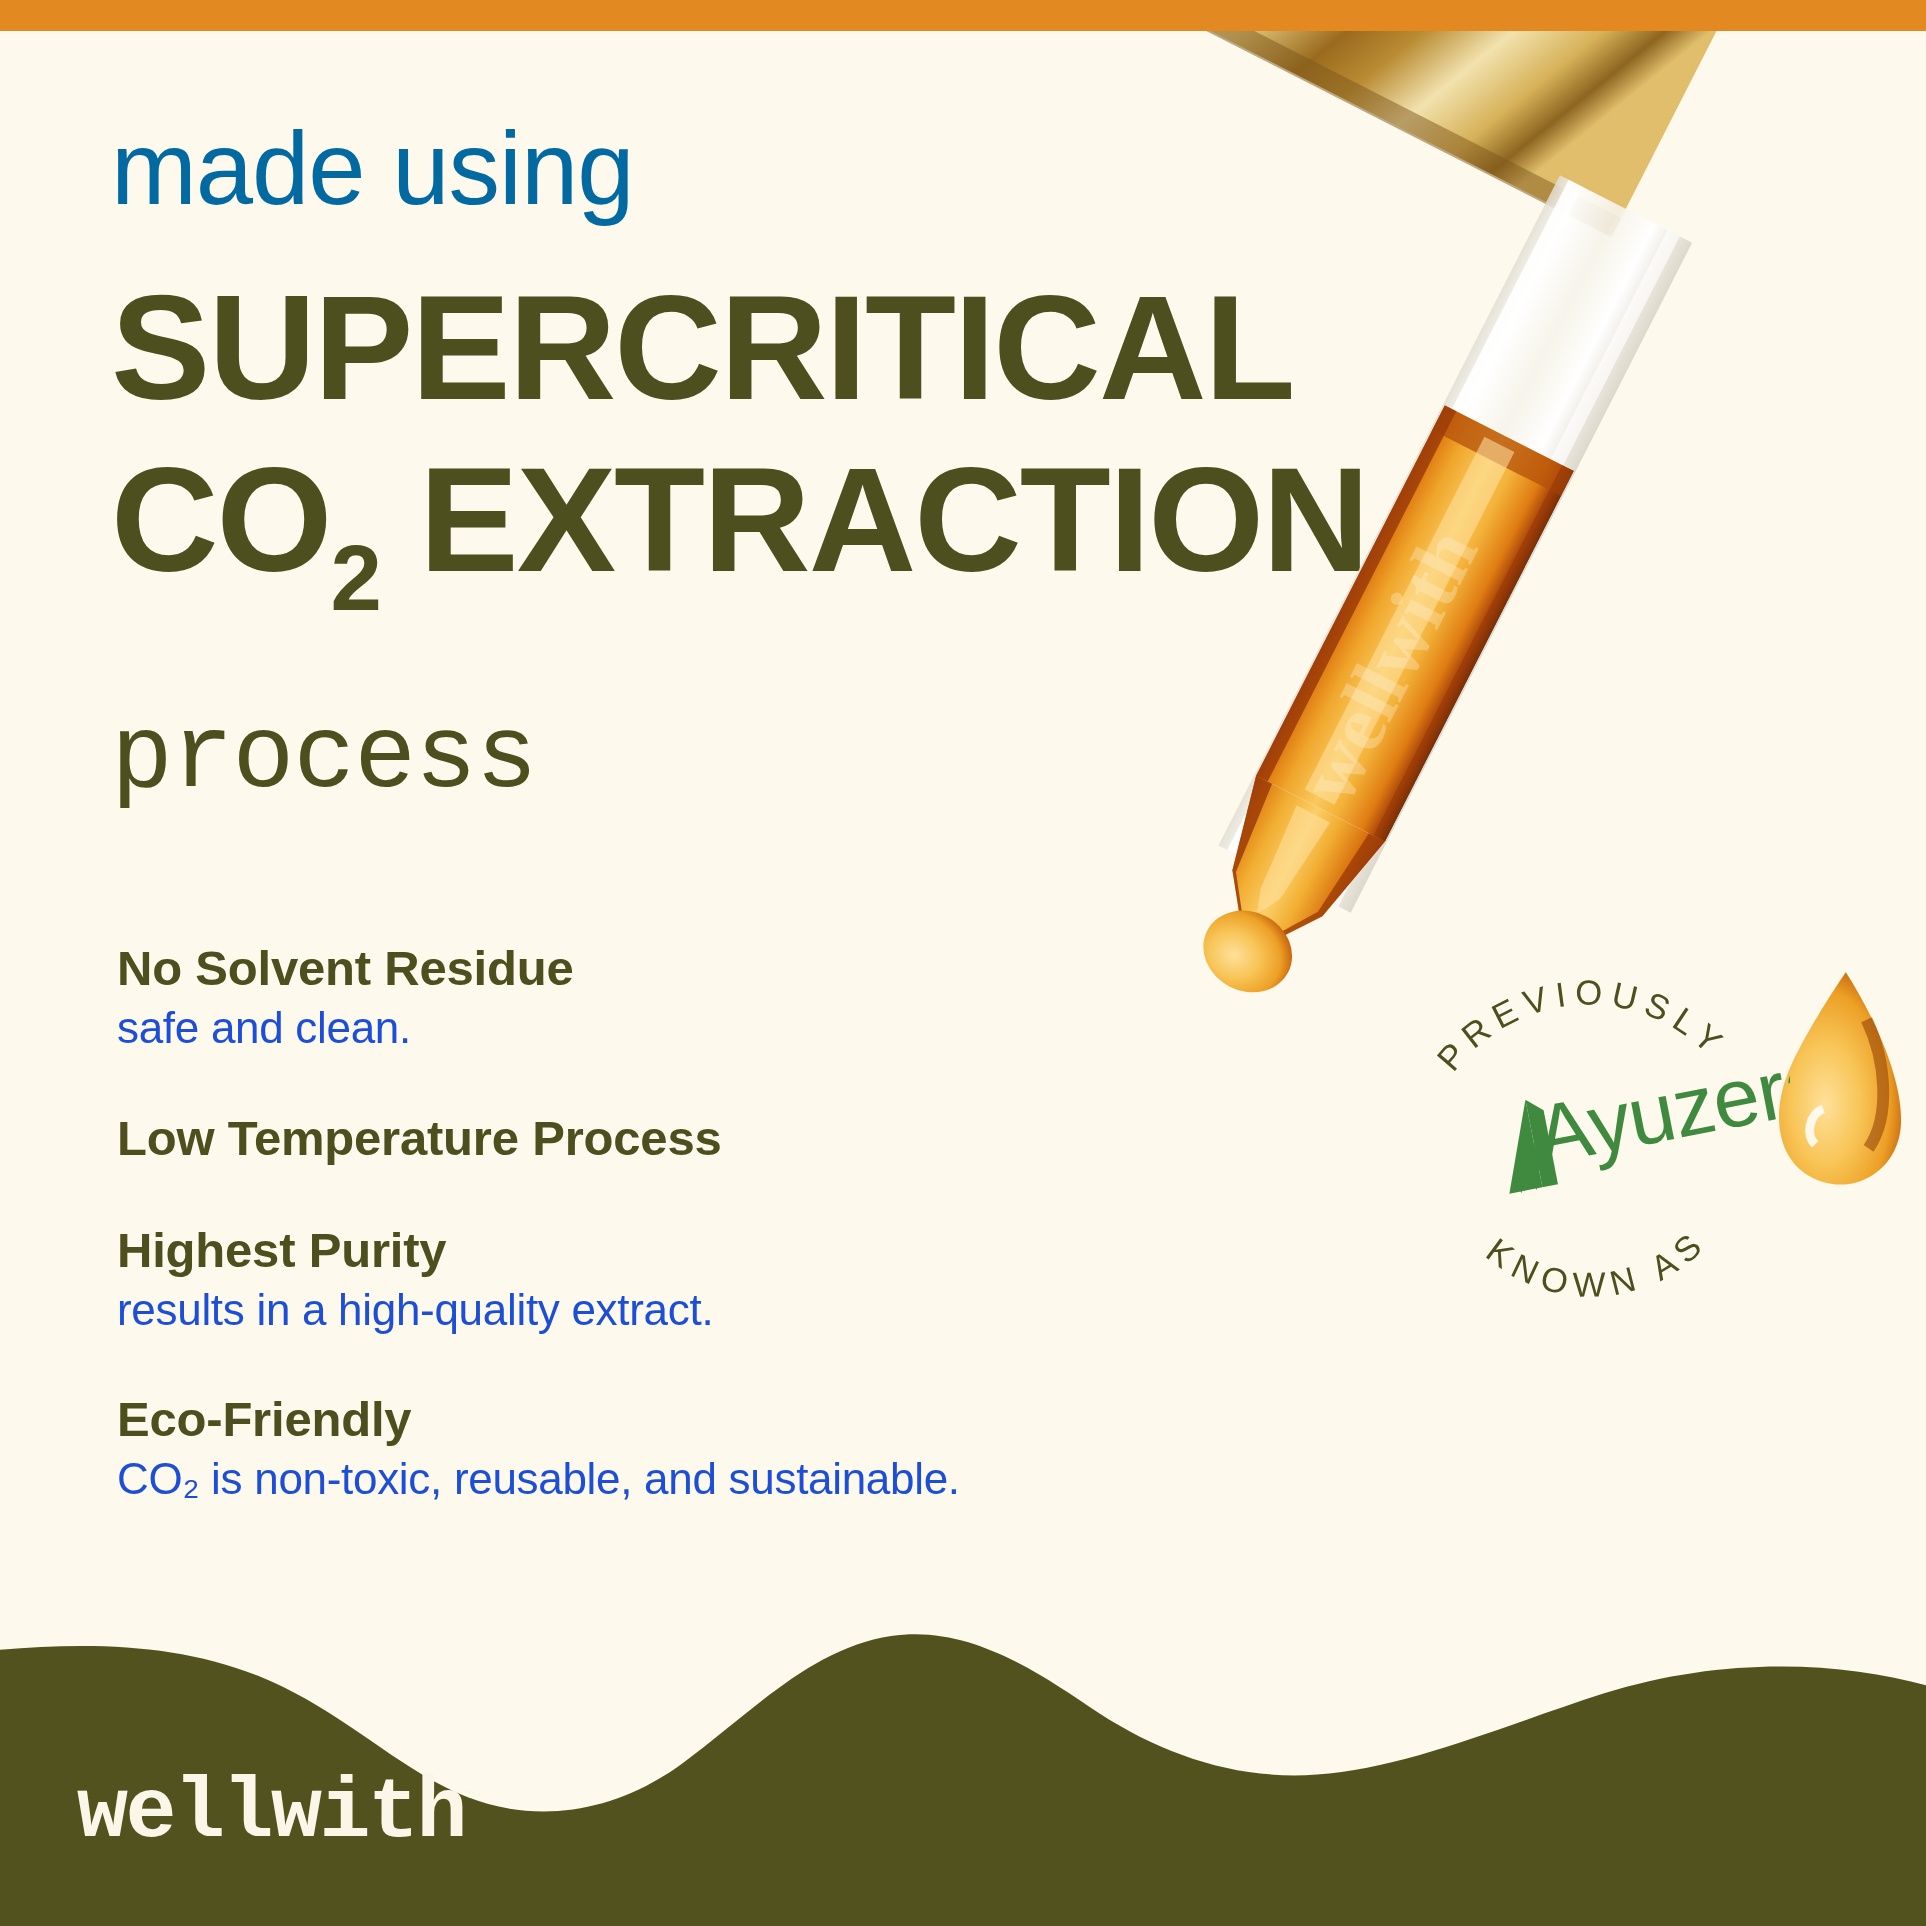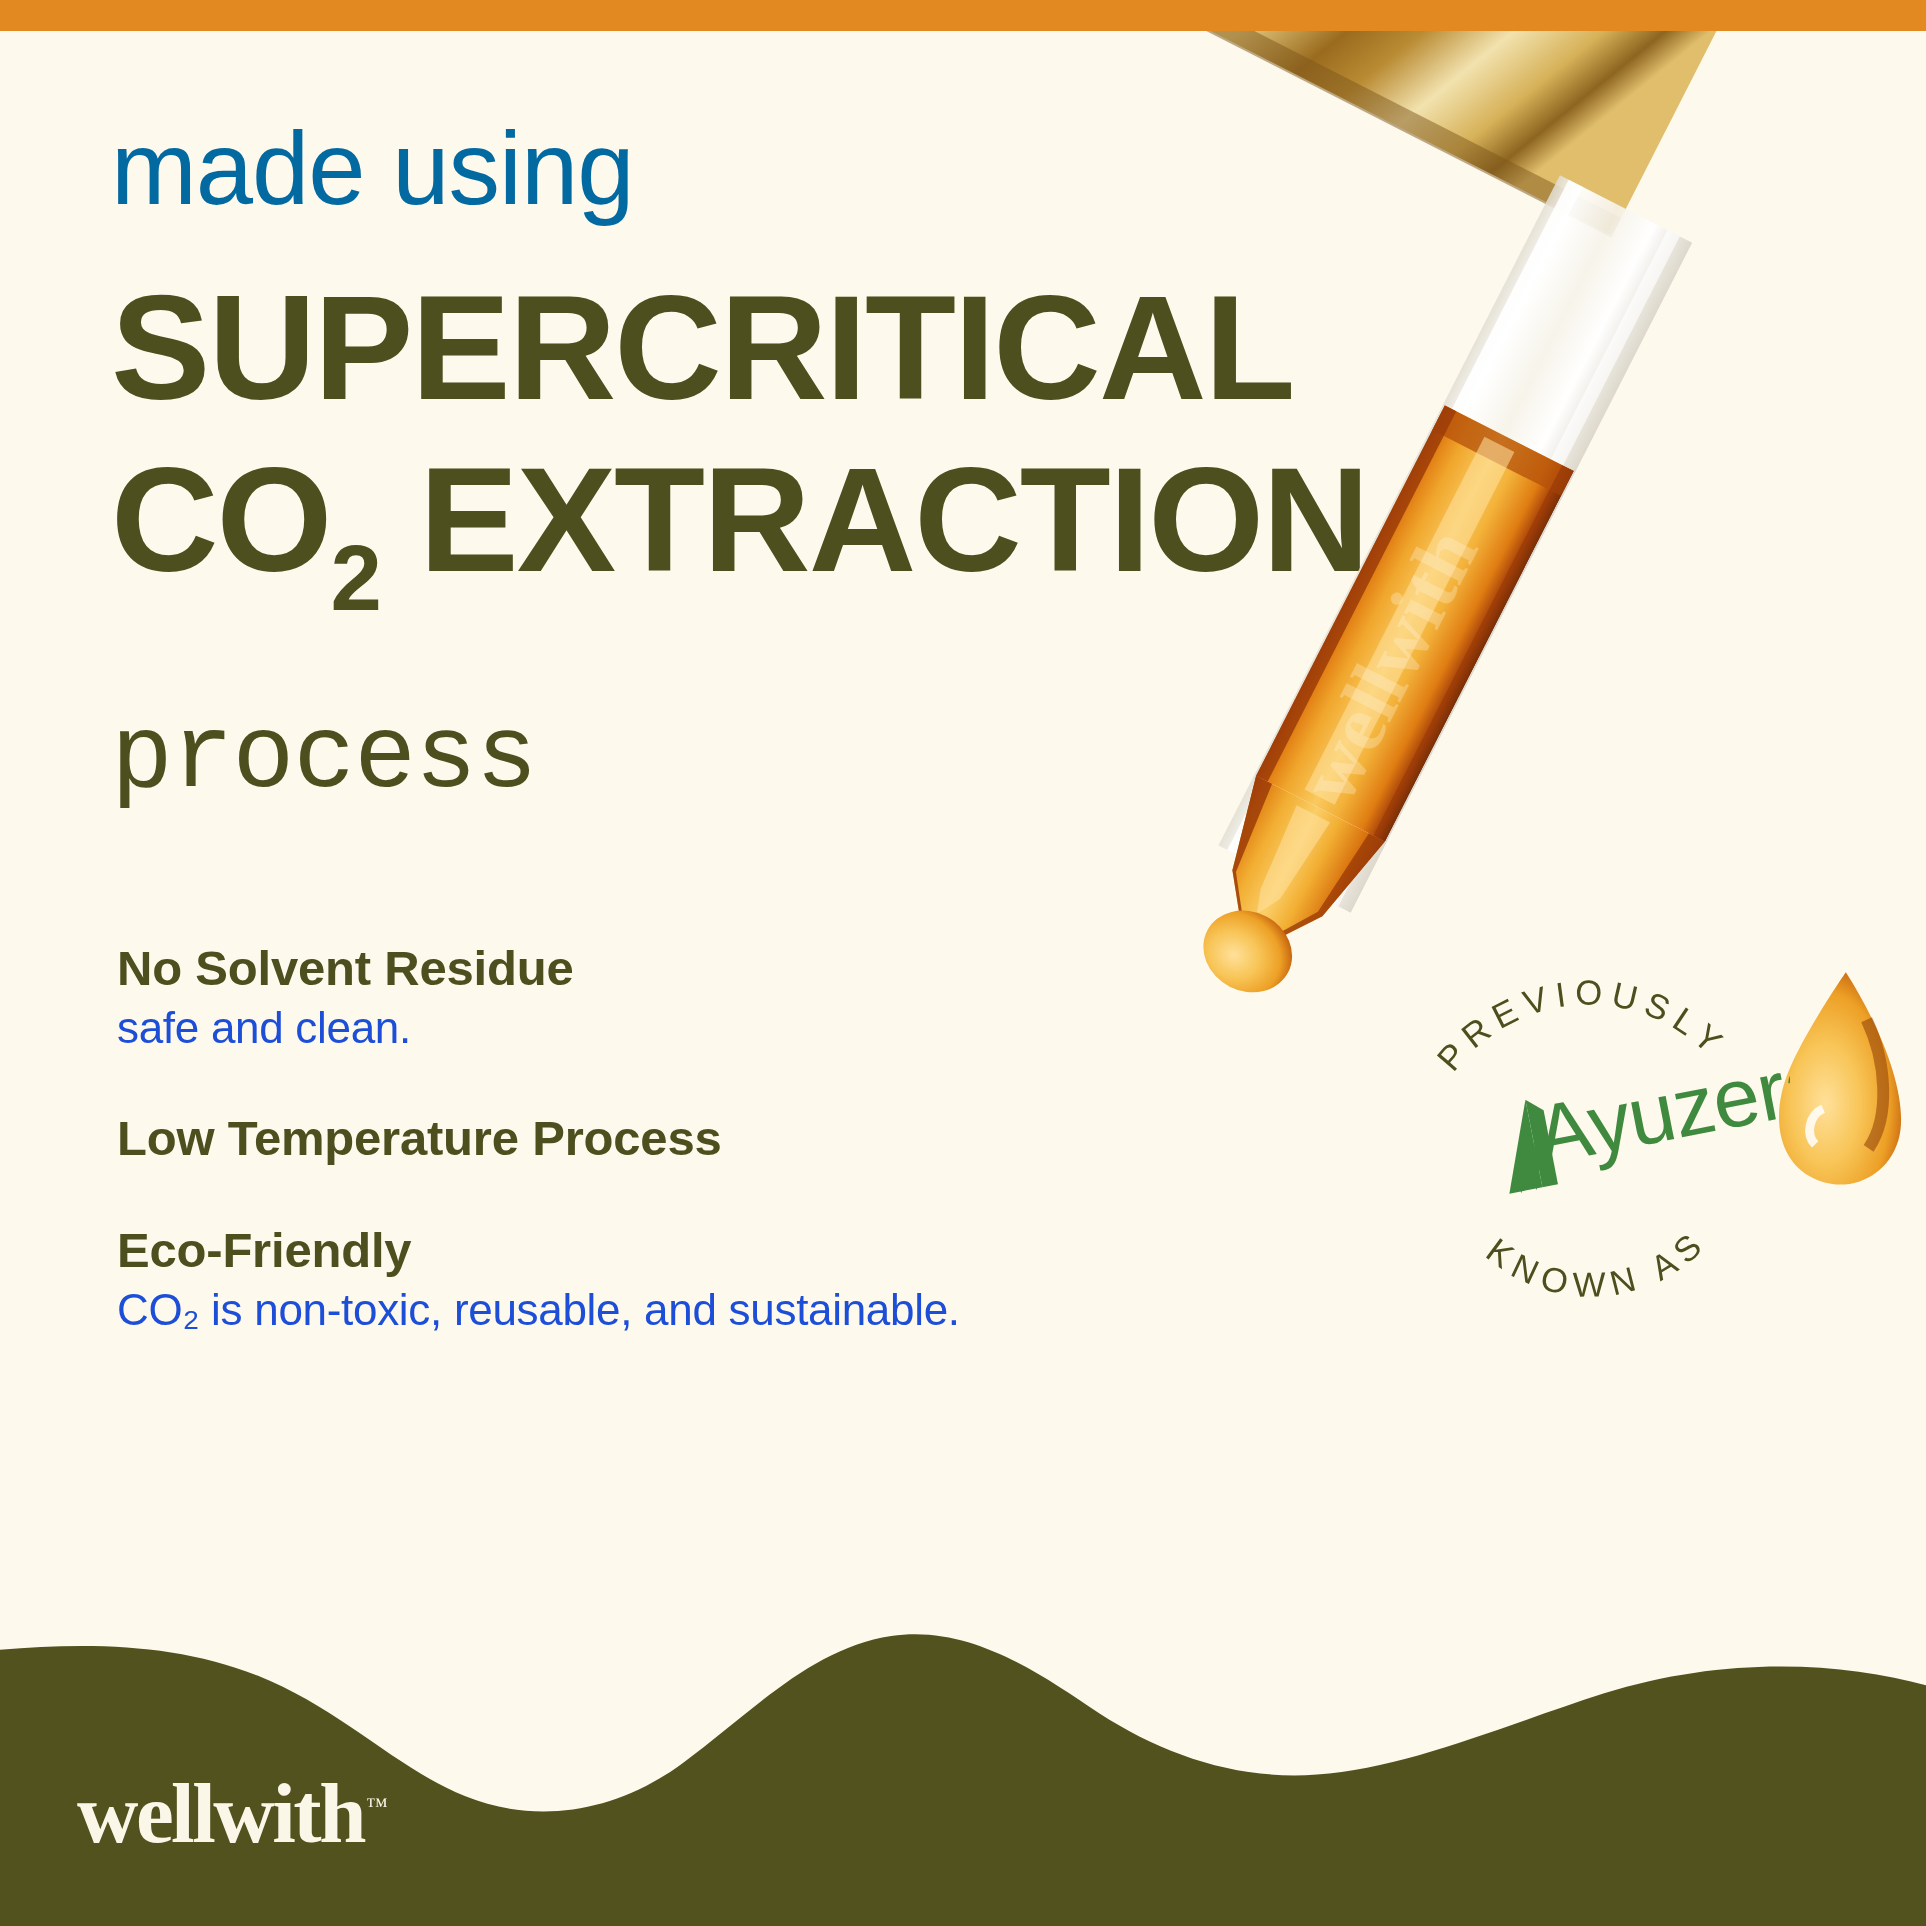--- a/index.html
+++ b/index.html
@@ -71,21 +71,21 @@
   .badge svg{display:block;width:100%;height:100%;}
 
   
   .wave{position:absolute;left:0;bottom:0;width:1927px;height:297px;z-index:30;}
   .wave svg{display:block;width:100%;height:100%;}
 
   
   .footer-logo{
     position:absolute;left:77px;bottom:71px;z-index:35;
     color:#FBF7E8;
-    font-family:Liberation Serif, serif;
+    font-family:Liberation Mono, monospace;
     font-size:85px;font-weight:700;letter-spacing:-2.5px;
     line-height:1;white-space:nowrap;
   }
   .footer-logo .tm{
     font-size:0.26em;vertical-align:super;letter-spacing:0;font-weight:400;
     margin-left:2px;
   }
 </style>
 </head>
 <body>
@@ -203,20 +203,24 @@
 
   <div class="bullets">
     <div class="bullet">
       <p class="b-title">No Solvent Residue</p>
       <p class="b-desc">safe and clean.</p>
     </div>
     <div class="bullet">
       <p class="b-title">Low Temperature Process</p>
     </div>
     <div class="bullet">
+      <p class="b-title">Highest Purity</p>
+      <p class="b-desc">results in a high-quality extract.</p>
+    </div>
+    <div class="bullet">
       <p class="b-title">Eco-Friendly</p>
       <p class="b-desc">CO₂ is non-toxic, reusable, and sustainable.</p>
     </div>
   </div>
 
   <div class="badge">
     <svg viewBox="0 0 410 410" xmlns="http://www.w3.org/2000/svg">
       <defs>
         <path id="arcTop" d="M 40 232 A 168 168 0 0 1 370 216"></path>
         <path id="arcBottom" d="M 56 268 A 160 160 0 0 0 366 252"></path>

